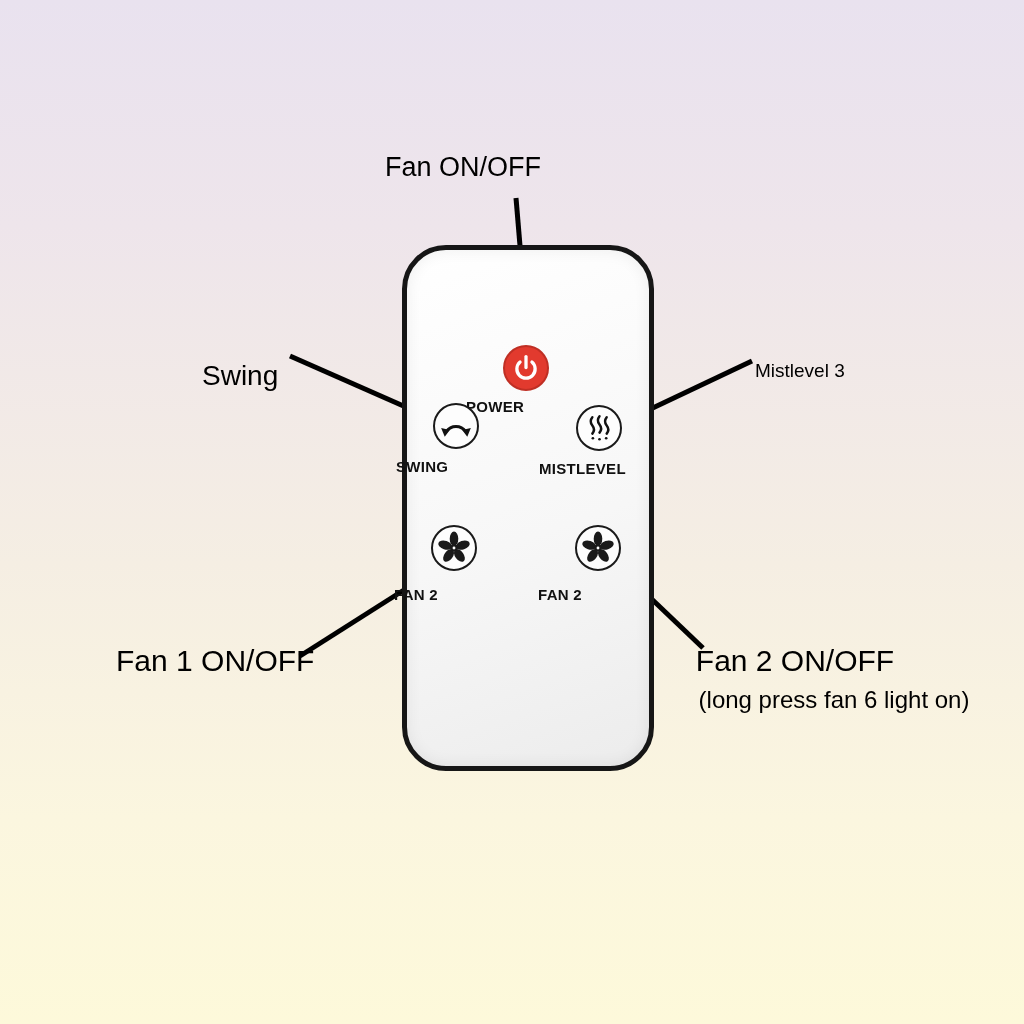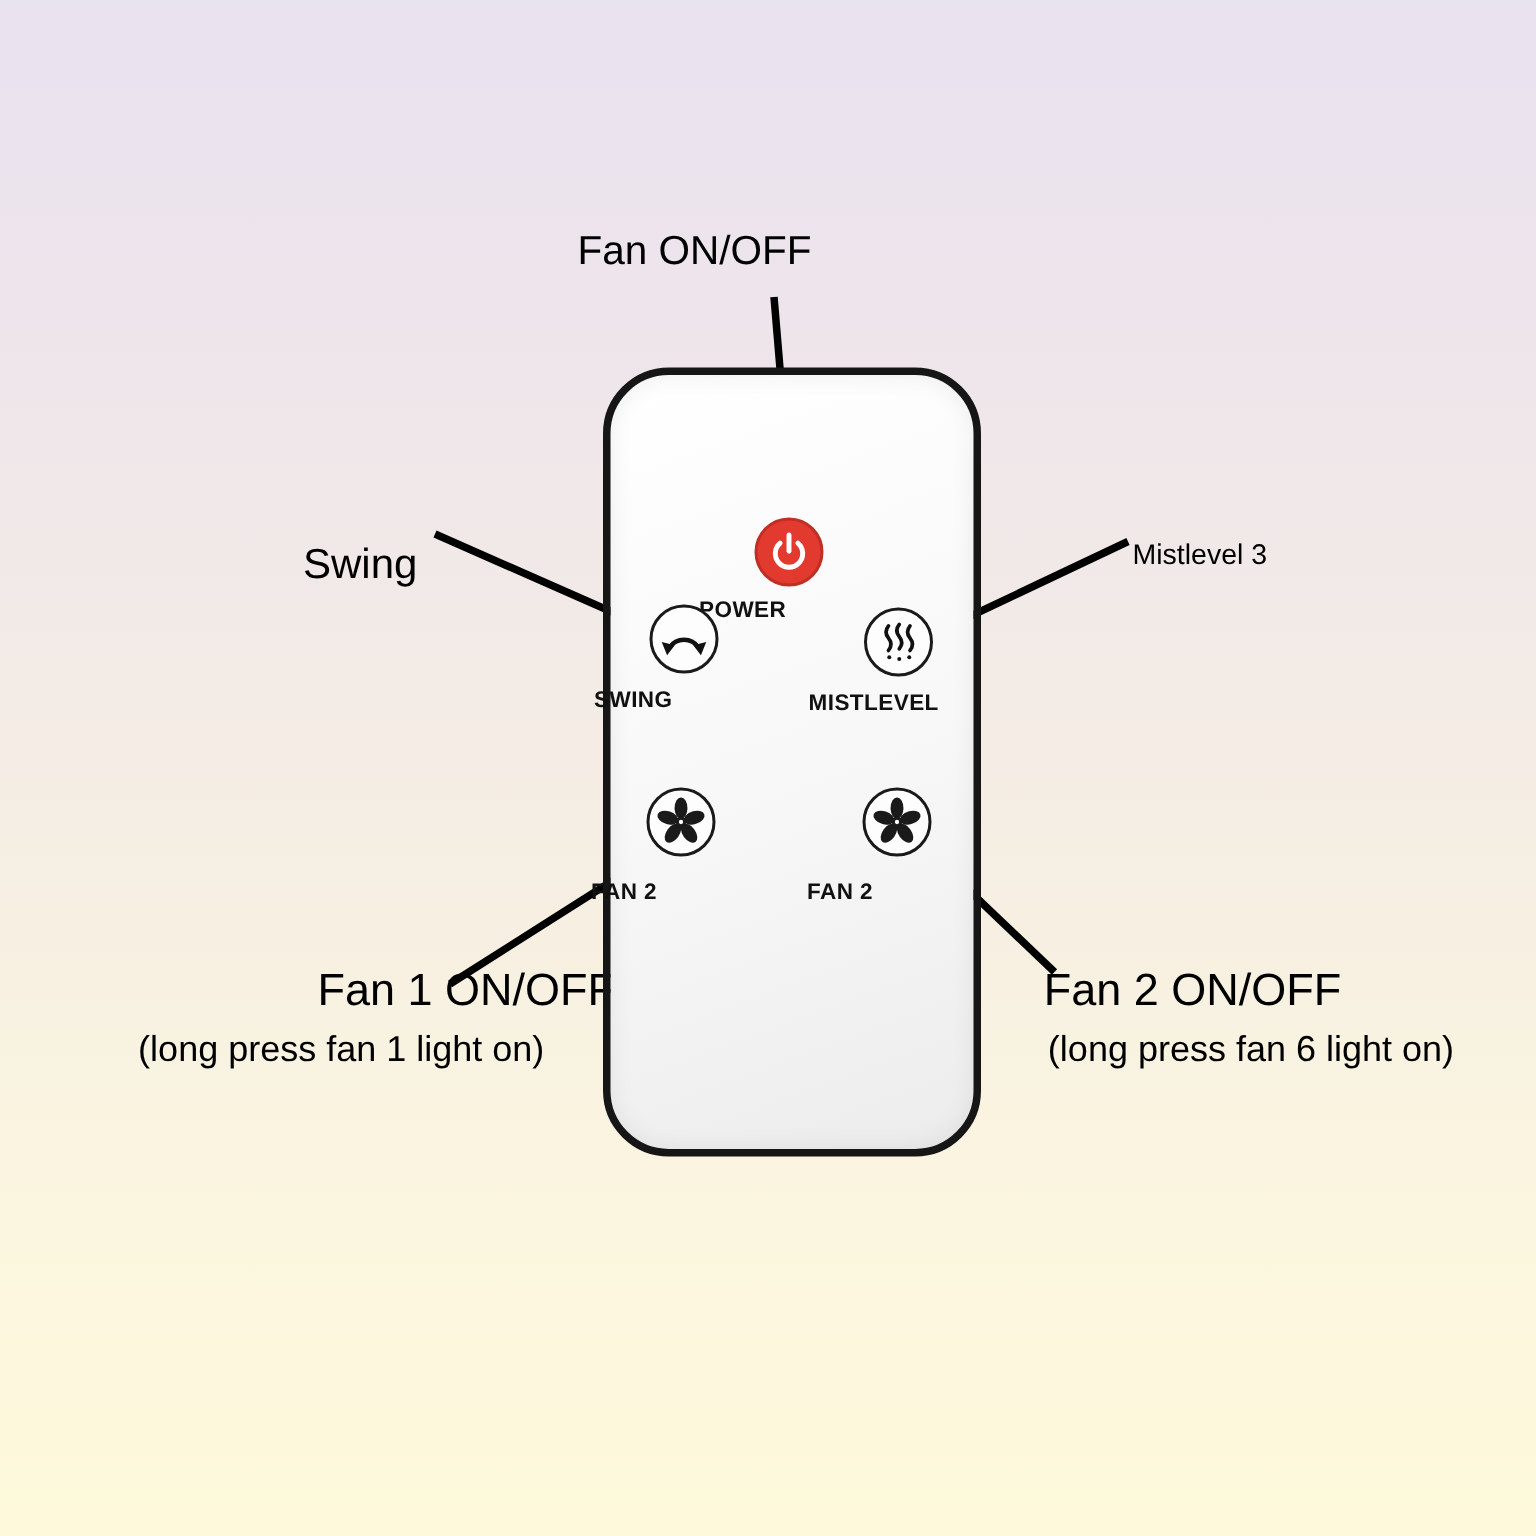--- a/index.html
+++ b/index.html
@@ -12,21 +12,21 @@
     background: linear-gradient(180deg, #e9e2ef 0%, #eee5eb 22%, #f5eee3 55%, #fbf6df 80%, #fdf9da 100%);
     font-family: "Liberation Sans", sans-serif;
     color: #000;
   }
   .arrows { position: absolute; left: 0; top: 0; width: 1024px; height: 1024px; pointer-events: none; }
 
   .callout { position: absolute; font-size: 30px; line-height: 1.15; color: #000; }
   .co-power { left: 385px; top: 152px; width: 282px; text-align: left; font-size: 27px; }
   .co-swing { left: 202px; top: 360px; font-size: 28px; }
   .co-mist  { left: 755px; top: 360px; font-size: 19px; }
-  .co-fan1  { left: 130px; top: 644px; width: 280px; text-align: right; }
+  .co-fan1  { left: 116px; top: 644px; width: 280px; text-align: left; }
   .co-fan2  { left: 655px; top: 644px; width: 280px; text-align: center; }
   .callout-sub { position: absolute; font-size: 24px; line-height: 1.15; color: #000; text-align: center; }
   .co-fan1-sub { left: 45px;  top: 686px; width: 365px; }
   .co-fan2-sub { left: 648px; top: 686px; width: 372px; }
 
   .remote {
     position: absolute; left: 402px; top: 245px; width: 252px; height: 526px;
     background: linear-gradient(160deg, #ffffff 0%, #f7f7f7 55%, #ececec 100%);
     border: 5px solid #161616; border-radius: 44px;
     box-shadow: inset 0 0 16px rgba(0,0,0,0.07);
@@ -66,21 +66,20 @@
     <line x1="290" y1="356" x2="433" y2="419" stroke="#000" stroke-width="5" marker-end="url(#ah)"></line>
     <line x1="752" y1="361" x2="621" y2="423" stroke="#000" stroke-width="5" marker-end="url(#ah)"></line>
     <line x1="300" y1="656" x2="437" y2="569" stroke="#000" stroke-width="5" marker-end="url(#ah)"></line>
     <line x1="703" y1="648" x2="617" y2="566" stroke="#000" stroke-width="5" marker-end="url(#ah)"></line>
   </svg>
 
   <div class="callout co-power">Fan ON/OFF</div>
   <div class="callout co-swing">Swing</div>
   <div class="callout co-mist">Mistlevel 3</div>
   <div class="callout co-fan1">Fan 1 ON/OFF</div>
-  <div class="callout-sub co-fan1-sub">(long press fan 1 light on)</div>
   <div class="callout co-fan2">Fan 2 ON/OFF</div>
   <div class="callout-sub co-fan2-sub">(long press fan 6 light on)</div>
 
   <div class="remote">
 
     <div class="btn btn-power pos-power">
       <svg viewBox="0 0 46 46">
         <path d="M16.5,16.5 A10,10 0 1 0 29.5,16.5" fill="none" stroke="#ffffff" stroke-width="3.6" stroke-linecap="round"></path>
         <line x1="23" y1="10.5" x2="23" y2="22.5" stroke="#ffffff" stroke-width="3.6" stroke-linecap="round"></line>
       </svg>

